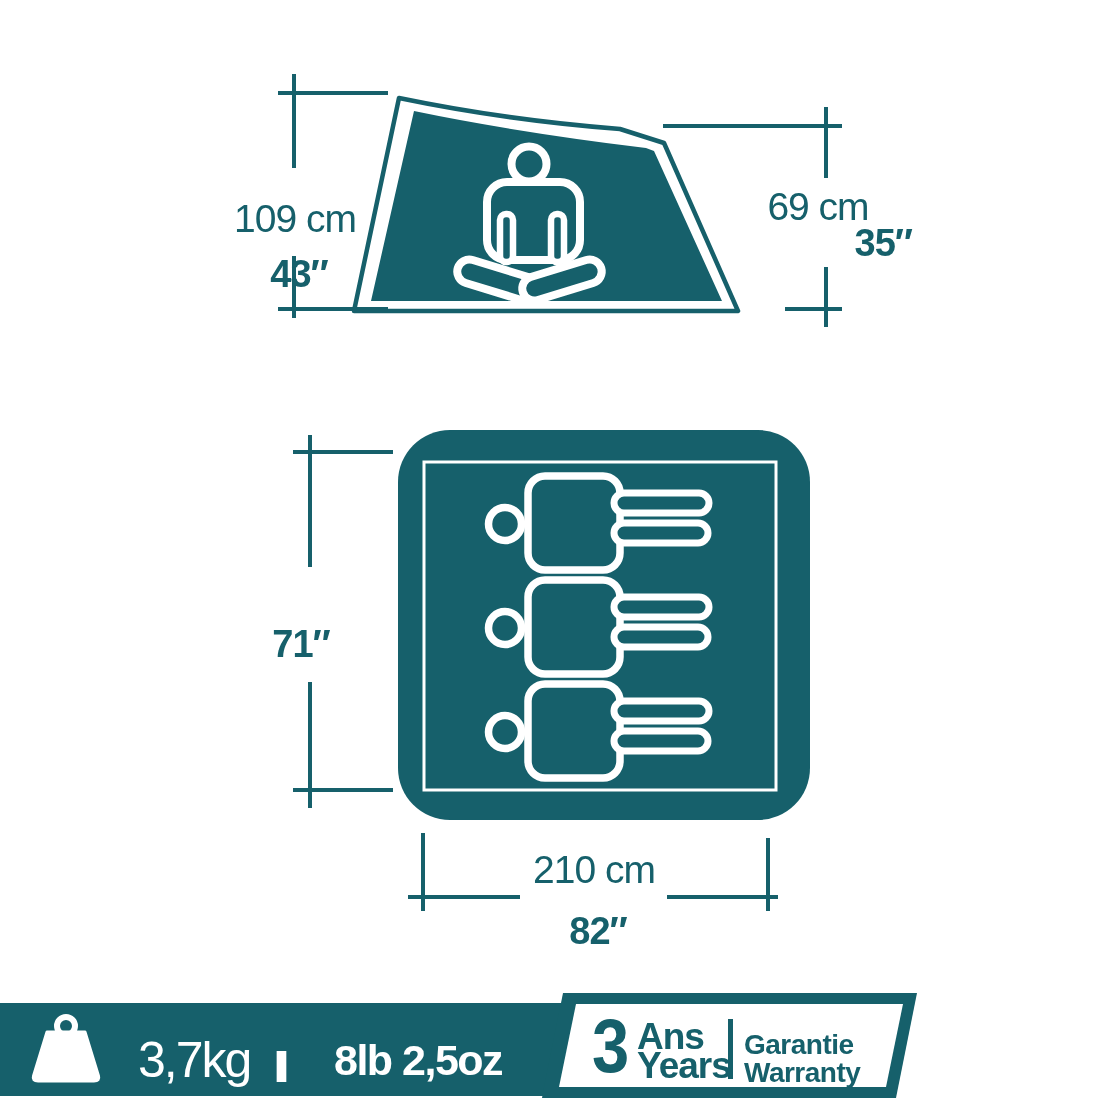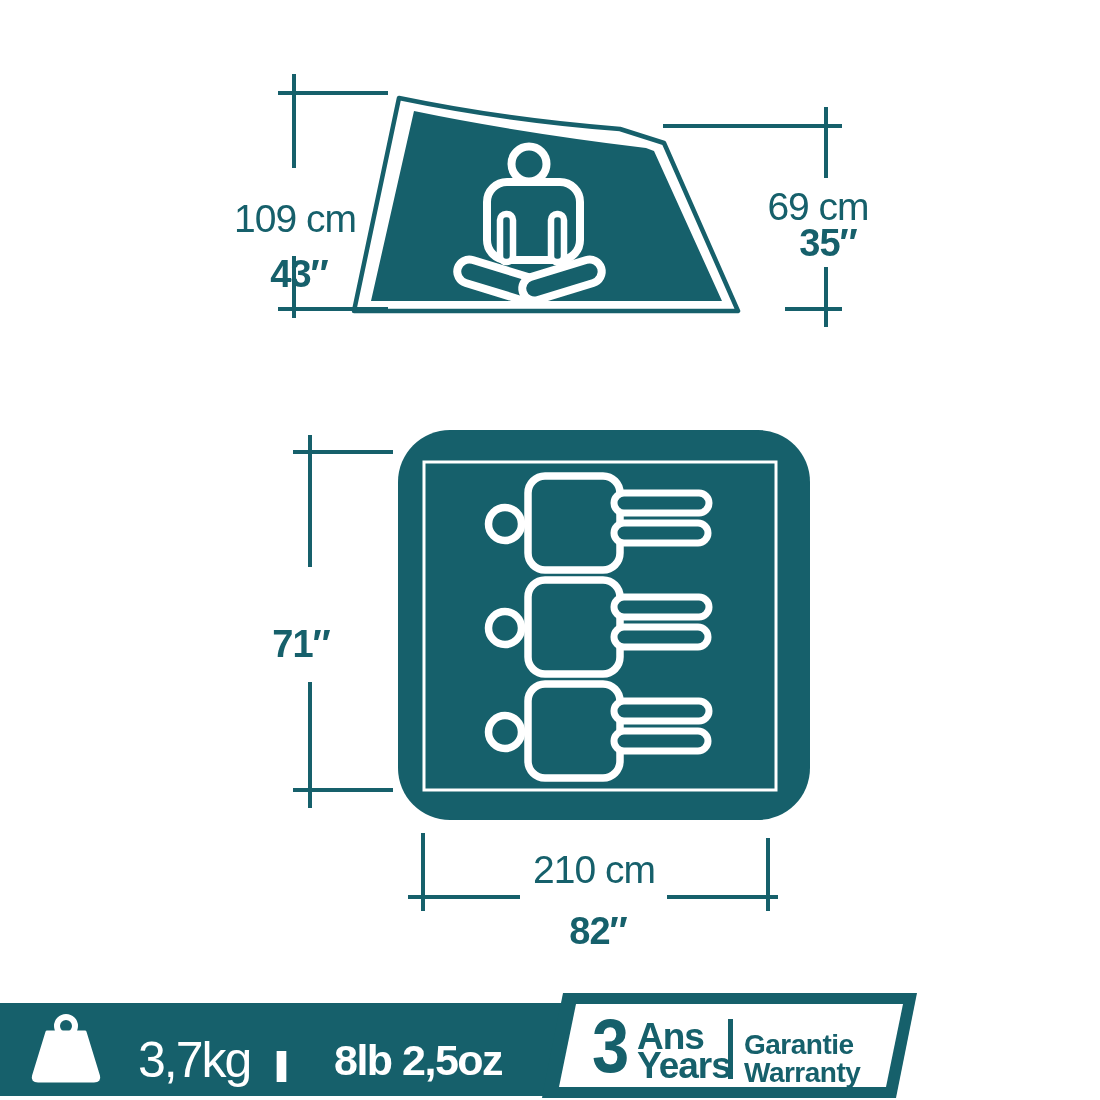--- a/index.html
+++ b/index.html
@@ -109,21 +109,21 @@
         <circle cx="66" cy="1026" r="9" fill="none" stroke="var(--white)" stroke-width="6"></circle>
         <path d="M 47 1032 L 85 1032 L 98.5 1076 Q 100 1081 94 1081 L 38 1081 Q 32 1081 33.5 1076 Z" fill="var(--white)" stroke="var(--white)" stroke-width="3" stroke-linejoin="round"></path>
       </g>
     </g>
   </svg>
 
   <div class="label dim-metric" style="left:195px;top:173px;width:200px;margin-top:24px;">109 cm</div>
   <div class="label dim-imperial" style="left:199px;top:210px;width:200px;margin-top:43px;">43″</div>
 
   <div class="label dim-metric" style="left:718px;top:185px;width:200px;">69 cm</div>
-  <div class="label dim-imperial" style="left:728px;top:222px;width:200px;">35″</div>
+  <div class="label dim-imperial" style="left:712px;top:222px;width:200px;text-align:right;">35″</div>
 
   <div class="label dim-imperial" style="left:201px;top:623px;width:200px;">71″</div>
 
   <div class="label dim-metric" style="left:494px;top:848px;width:200px;">210 cm</div>
   <div class="label dim-imperial" style="left:498px;top:910px;width:200px;">82″</div>
 
   <div class="label footer-text w-metric" style="left:138px;top:1030px;height:60px;line-height:60px;">3,7kg</div>
   <div class="label footer-text w-divider" style="left:276px;top:1044px;height:38px;line-height:38px;">|</div>
   <div class="label footer-text w-imperial" style="left:302px;top:1030px;height:60px;line-height:60px;margin-left:32px;">8lb 2,5oz</div>
 

